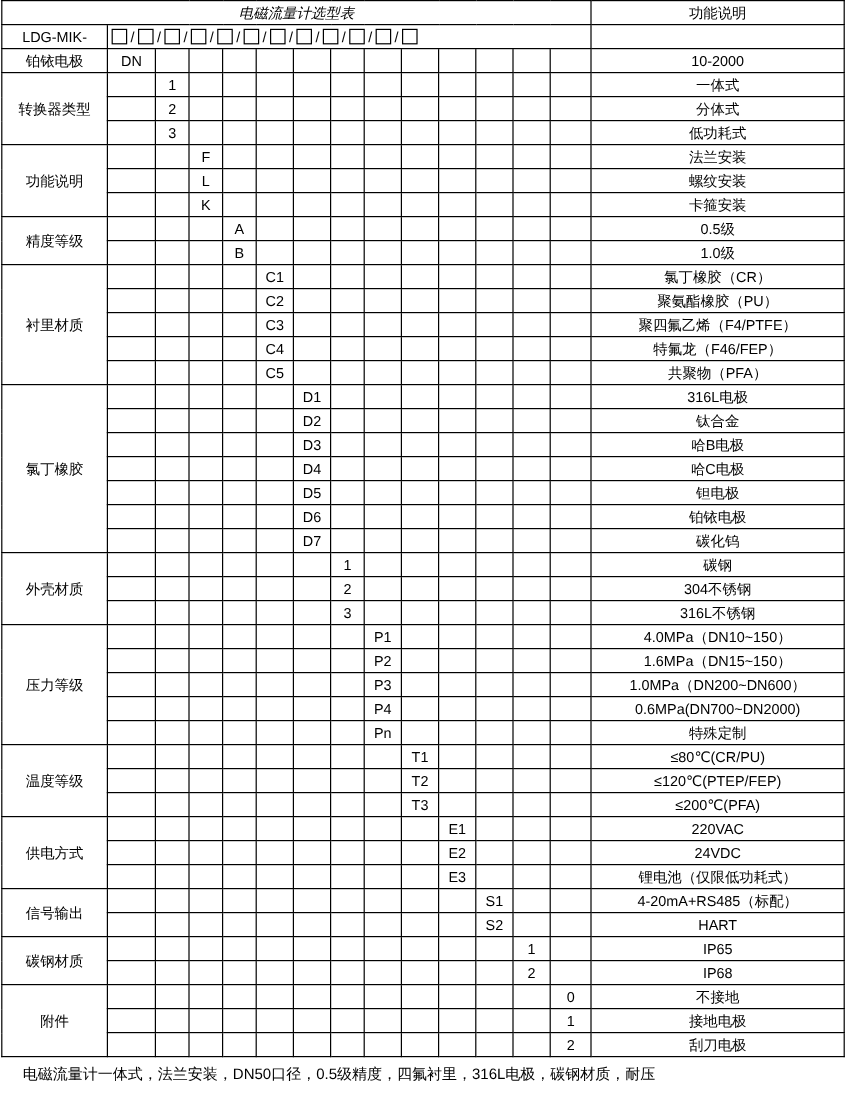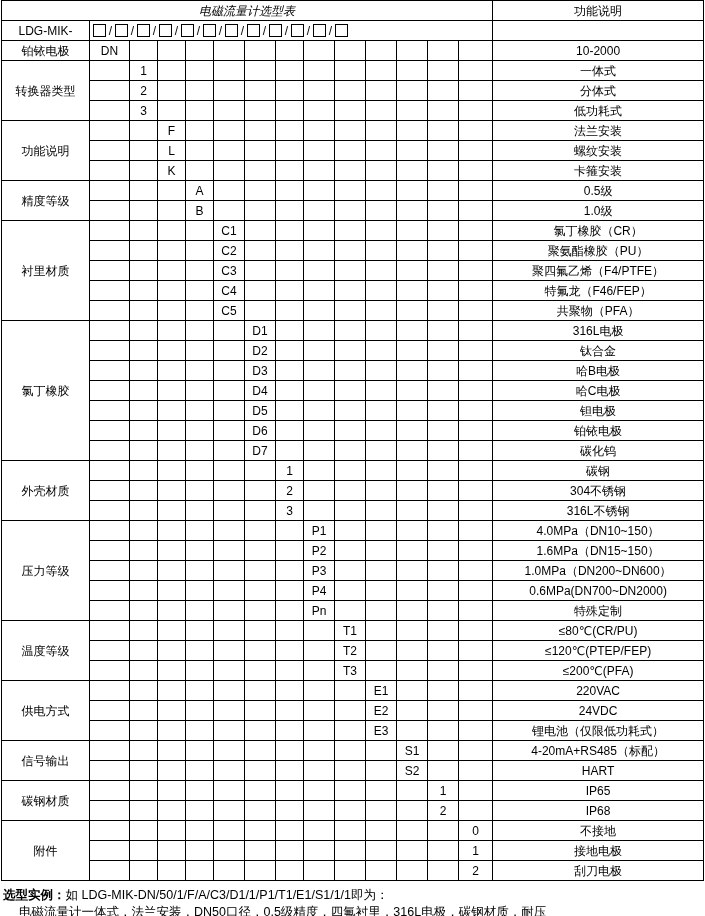--- a/index.html
+++ b/index.html
@@ -818,18 +818,17 @@
           <td>&nbsp;</td>
           <td>&nbsp;</td>
           <td>&nbsp;</td>
           <td class="code">2</td>
           <td class="func">刮刀电极</td>
         </tr>
       </tbody>
   </table>
 
   <div class="note">
-    <div><b>选型实例：</b><span>如 LDG-MIK-DN/50/1/F/A/C3/D1/1/P1/T1/E1/S1/1/1即为：</span></div>
     <div class="body">电磁流量计一体式，法兰安装，DN50口径，0.5级精度，四氟衬里，316L电极，碳钢材质，耐压</div>
 
   </div>
 
 </div>
 
 </body></html>

